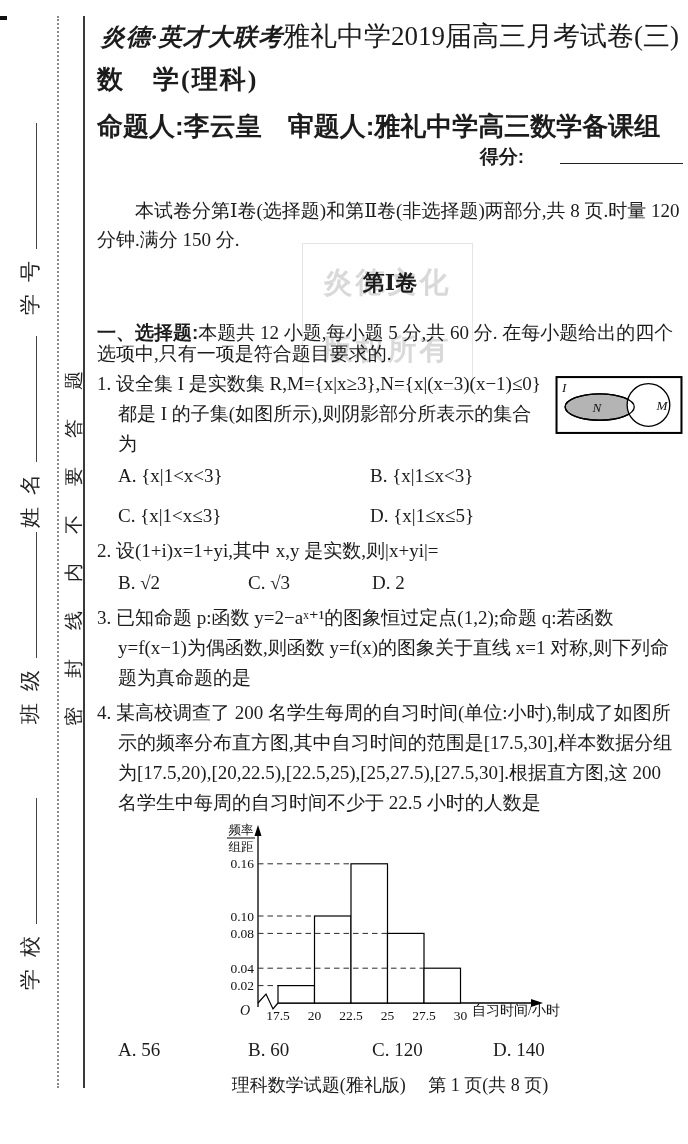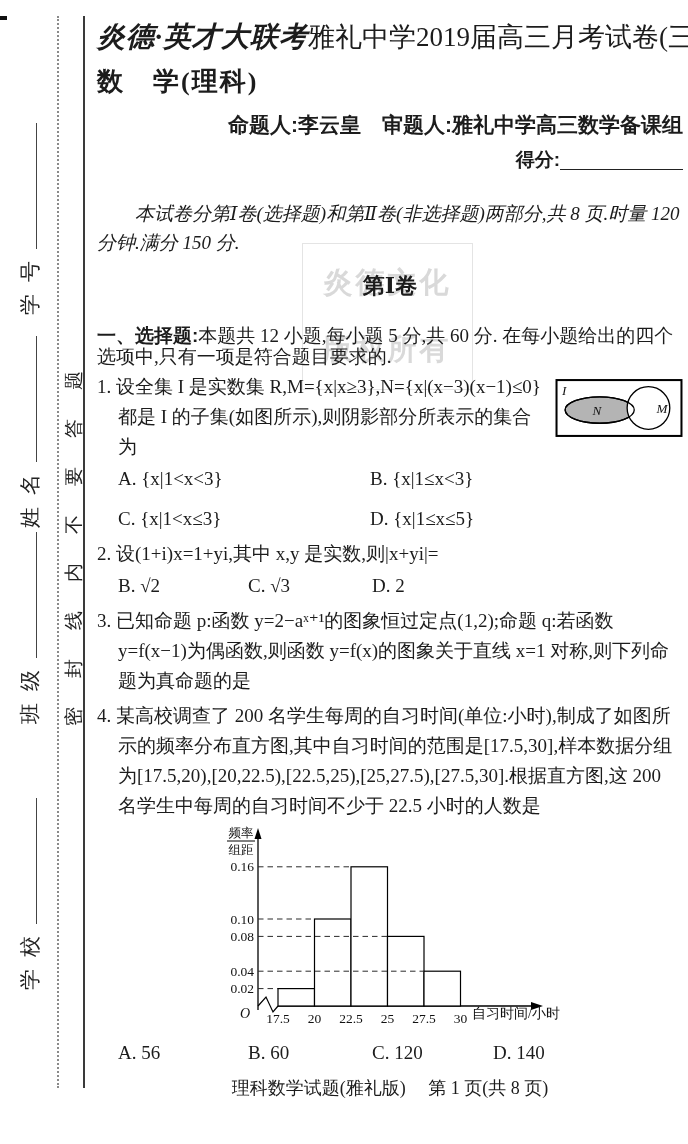--- a/index.html
+++ b/index.html
@@ -35,34 +35,34 @@
   .fld-line { display: inline-block; width: 126px; height: 18px; border-bottom: 1.4px solid #444; margin-left: 0; }
   .seal-text {
     position: absolute; left: 61px; top: 726px; width: 390px; height: 24px;
     transform: rotate(-90deg); transform-origin: 0 0;
     font-size: 19px; letter-spacing: 29px; white-space: nowrap; color: #222;
   }
 
   
   .main { position: absolute; left: 97px; top: 0; width: 586px; z-index: 1; }
   .header-line { margin-top: 18px; text-align: center; white-space: nowrap; font-size: 27px; }
-  .brand { font-weight: bold; font-size: 28px; letter-spacing: 1px; font-style: italic; }
+  .brand { font-weight: bold; font-size: 24px; letter-spacing: 1px; font-style: italic; }
   .paper-title { margin-top: 8px; text-align: left; font-size: 26px; font-weight: bold; letter-spacing: 2px; }
   .authors {
-    margin-top: 12px; text-align: right;
-    font-family: "Liberation Sans", "DejaVu Sans", sans-serif;
-    font-weight: bold; font-size: 21px;
+    margin-top: 12px; text-align: left;
+    font-family: "Liberation Sans", "DejaVu Sans", sans-serif;
+    font-weight: bold; font-size: 26px;
   }
   .score-row {
-    margin-top: 8px; display: flex; justify-content: flex-end; align-items: center;
-    font-family: "Liberation Sans", "DejaVu Sans", sans-serif;
-    font-weight: bold; font-size: 19px;
+    display: flex; justify-content: flex-end; align-items: flex-start;
+    font-family: "Liberation Sans", "DejaVu Sans", sans-serif;
+    font-weight: bold; font-size: 19px; gap: 36px;
   }
   .score-line { width: 123px; height: 20px; border-bottom: 1.6px solid #222; }
-  .intro { margin-top: 26px; font-size: 19px; line-height: 29px; text-indent: 2em; font-style: italic; }
+  .intro { margin-top: 26px; font-size: 19px; line-height: 29px; text-indent: 2em; }
   .sec-title { margin-top: 14px; text-align: center; font-size: 22px; font-weight: bold; }
   .choice-head { margin-top: 24px; font-size: 19px; line-height: 21px; }
   .choice-head .hd {
     font-family: "Liberation Sans", "DejaVu Sans", sans-serif;
     font-weight: bold;
   }
   .q { font-size: 19px; line-height: 30px; padding-left: 21px; text-indent: -21px; margin-top: 5px; }
   .q .opts { text-indent: 0; display: grid; margin-top: 2px; }
   .opts2 { grid-template-columns: 252px 1fr; row-gap: 10px; }
   .opts4 { grid-template-columns: 130px 124px 121px 1fr; }

